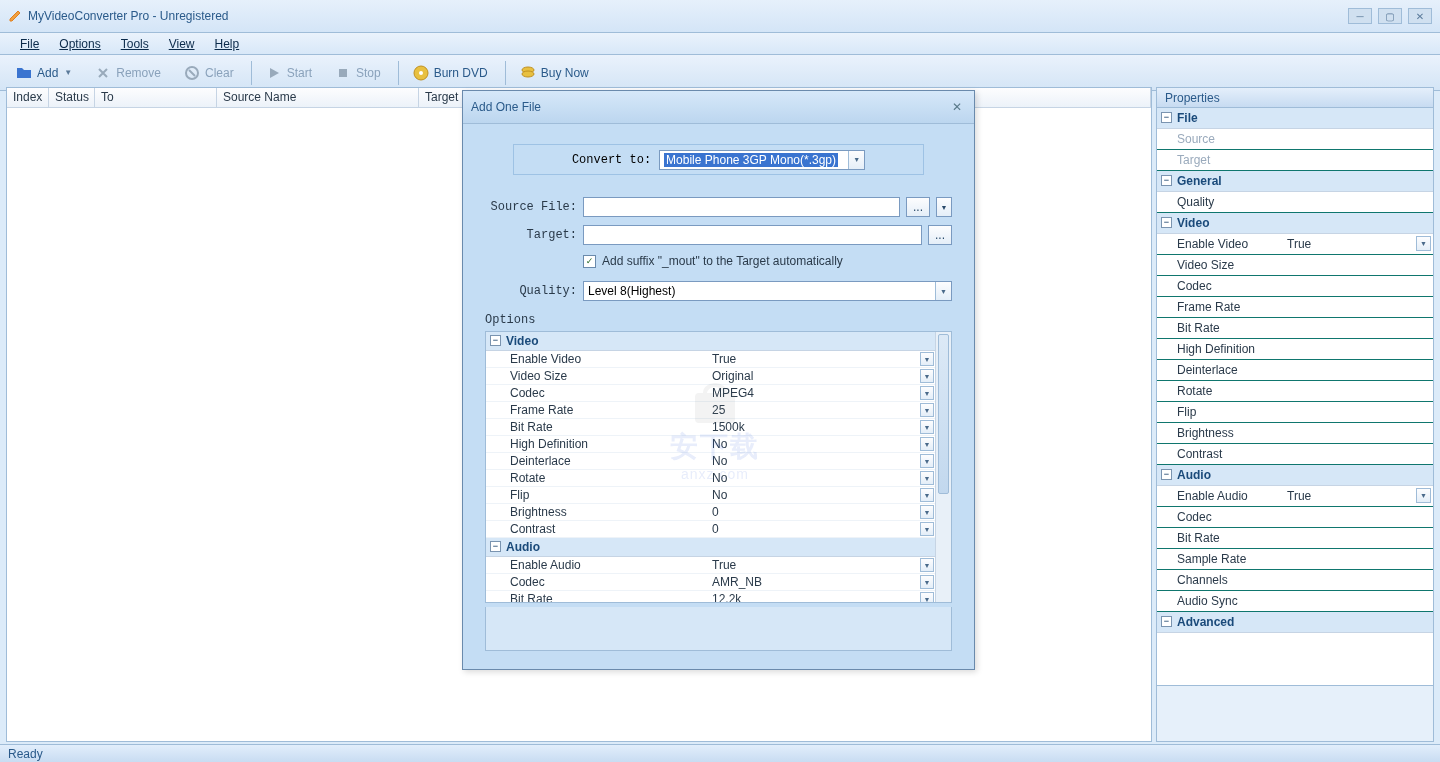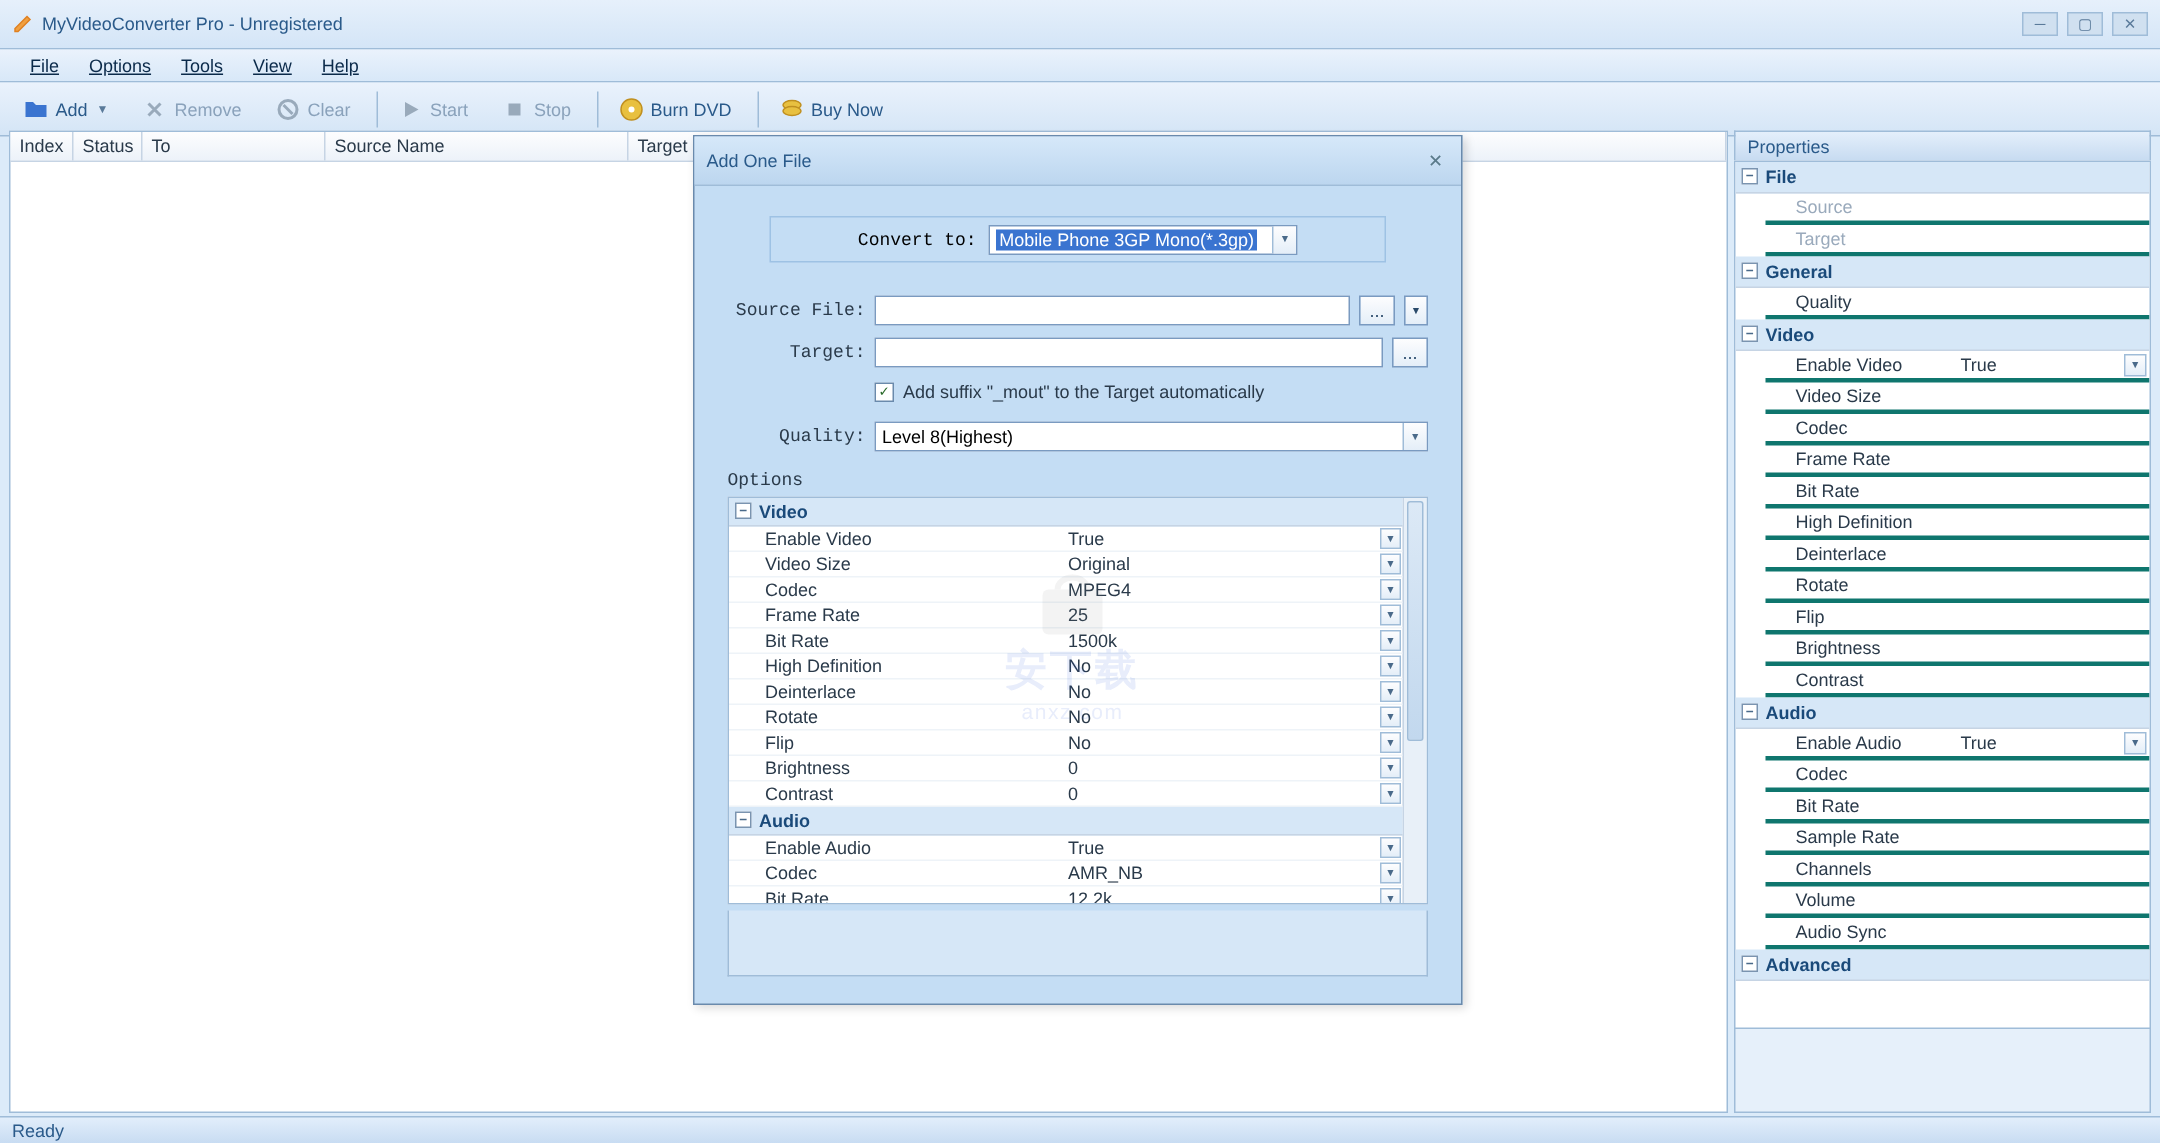--- a/index.html
+++ b/index.html
@@ -30,21 +30,21 @@
 .listpane { flex: 1; background: #fff; border: 1px solid #9fbcd8; margin: 3px 0 2px 6px; display: flex; flex-direction: column; }
 .listhdr { display: flex; height: 20px; background: linear-gradient(#fdfdfe,#ecf2f9); border-bottom: 1px solid #c6d4e4; }
 .listhdr .col { border-right: 1px solid #c6d4e4; padding: 2px 6px; color: #2a3a4a; white-space: nowrap; overflow: hidden; }
 
 
 .proppane { width: 278px; margin: 3px 6px 2px 4px; display: flex; flex-direction: column; }
 .proptitle { height: 20px; background: linear-gradient(#e4effb,#c7dbf1); border: 1px solid #9fbcd8; border-bottom: none; display: flex; align-items: center; padding: 0 8px; color: #2a5a8a; }
 .propbody { flex: 1; background: #fff; border: 1px solid #9fbcd8; overflow-y: scroll; }
 .propcat { background: #d6e7f7; color: #1a4a7a; font-weight: bold; padding: 3px 4px 3px 20px; border-bottom: 1px solid #c6d4e4; position: relative; }
 .propcat .exp { position: absolute; left: 4px; top: 4px; width: 11px; height: 11px; border: 1px solid #7a94b0; background: #fff; display: flex; align-items: center; justify-content: center; font-size: 9px; line-height: 1; color: #4a6a8a; }
-.proprow { display: flex; border-bottom: 3px solid #0f766e; height: 21px; align-items: center; margin-left: 20px; }
+.proprow { display: flex; border-bottom: 1px solid #0f766e; height: 21px; align-items: center; }
 .proprow .pk { width: 126px; padding-left: 20px; color: #2a3a4a; }
 .proprow .pv { flex: 1; padding-left: 4px; color: #2a3a4a; position: relative; height: 100%; display: flex; align-items: center; }
 .proprow .pk.dis { color: #9aaabc; }
 .proprow .dd { position: absolute; right: 2px; top: 2px; width: 15px; height: 15px; border: 1px solid #9fbcd8; background: linear-gradient(#fdfdfe,#e4eef8); display: flex; align-items: center; justify-content: center; font-size: 7px; color: #4a6a8a; }
 .propdesc { height: 56px; background: #e6f0fa; border: 1px solid #9fbcd8; border-top: none; }
 
 
 .statusbar { position: absolute; bottom: 0; left: 0; right: 0; height: 18px; background: linear-gradient(#e2eefb,#c8dcf2); border-top: 1px solid #9fbcd8; display: flex; align-items: center; padding: 0 8px; color: #2a5a8a; }
 
 
@@ -267,24 +267,20 @@
         </div>
         <div class="proprow">
           <div class="pk">Sample Rate</div>
           <div class="pv"></div>
         </div>
         <div class="proprow">
           <div class="pk">Channels</div>
           <div class="pv"></div>
         </div>
         <div class="proprow">
-          <div class="pk">Volume</div>
-          <div class="pv"></div>
-        </div>
-        <div class="proprow">
           <div class="pk">Audio Sync</div>
           <div class="pv"></div>
         </div>
         <div class="propcat"><span class="exp">−</span><span>Advanced</span></div>
       </div>
     <div class="propdesc"></div>
   </div>
 </div>
 
 <div class="statusbar">

